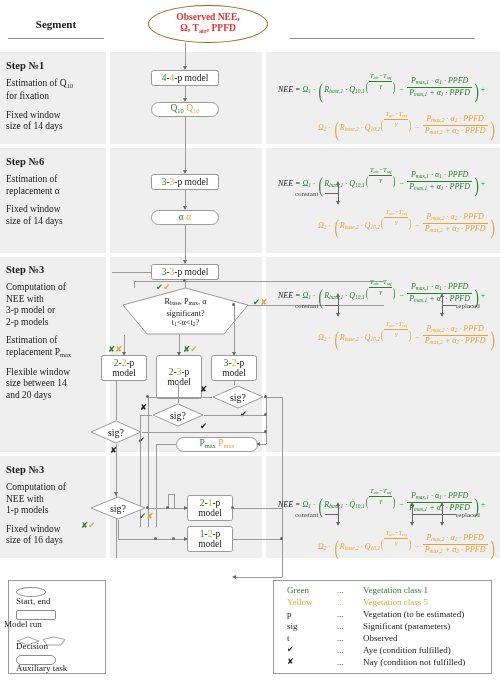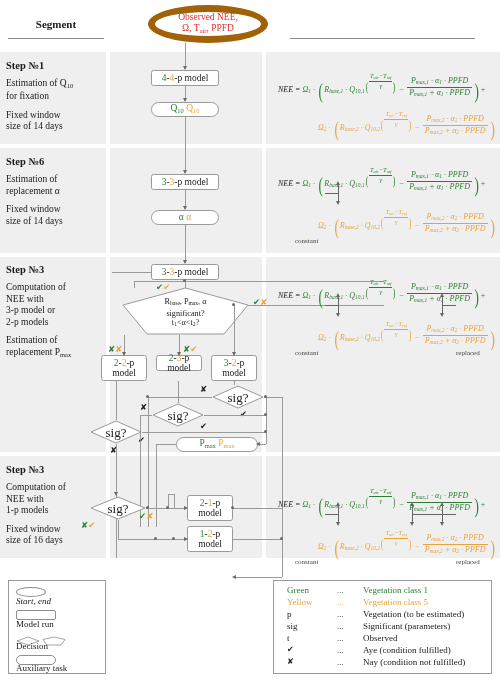--- a/index.html
+++ b/index.html
@@ -17,29 +17,29 @@
   .seg p{margin:0 0 7px 0;font-size:9.5px;line-height:11.5px;}
   sub{font-size:0.68em;vertical-align:-0.25em;}
   sup{font-size:0.68em;vertical-align:0.45em;}
 
   
   .node{position:absolute;box-sizing:border-box;background:#fff;border:1px solid #9a9a9a;
         display:flex;align-items:center;justify-content:center;text-align:center;
         font-size:9.5px;line-height:10.5px;color:#222;}
   .rect{border-radius:2.5px;}
   .stadium{border-radius:999px;}
-  .ellipse{border-radius:50%;border:7px solid #a16207;}
+  .ellipse{border-radius:50%;border:1px solid #a16207;font-weight:bold;}
   .g{color:#2e7d32;}
   .o{color:#e8a33d;}
   .r{color:#e03030;}
 
   
   .dia{position:absolute;display:flex;align-items:center;justify-content:center;}
   .dia .shape{position:absolute;left:0;top:0;width:100%;height:100%;}
-  .dia .lbl{position:relative;font-size:13px;line-height:9px;text-align:right;z-index:2;}
+  .dia .lbl{position:relative;font-size:10px;line-height:9px;text-align:right;z-index:2;}
   .penta{position:absolute;}
   .penta .lbl{position:relative;z-index:2;text-align:center;font-size:8.2px;line-height:9.5px;}
 
   
   .ln{position:absolute;background:#9a9a9a;}
   .lnh{height:1px;}
   .lnv{width:1px;}
   .dot{position:absolute;width:3px;height:3px;background:#6a6a6a;border-radius:50%;}
   .arr{position:absolute;width:0;height:0;}
   .arr-d{border-left:2.5px solid transparent;border-right:2.5px solid transparent;border-top:4px solid #6a6a6a;}
@@ -59,21 +59,21 @@
   .eq .bk{color:#1a1a1a;font-style:italic;}
   .eq2{color:#e8a33d;}
   .frac{display:inline-block;vertical-align:-0.45em;text-align:center;margin:0 1px;}
   .frac .num{display:block;border-bottom:1px solid currentColor;padding:0 2px;line-height:10px;}
   .frac .den{display:block;padding:0 2px;line-height:10px;}
   .sfrac{display:inline-block;vertical-align:0.15em;text-align:center;font-size:6.5px;}
   .sfrac .num{display:block;border-bottom:1px solid currentColor;line-height:7px;padding:0 1px;}
   .sfrac .den{display:block;line-height:7px;padding:0 1px;}
   .paren{display:inline-block;font-size:22px;line-height:0;vertical-align:-0.28em;font-style:normal;font-weight:300;transform:scaleX(.6);}
   .parenS{display:inline-block;font-size:13px;line-height:0;vertical-align:-0.12em;font-style:normal;transform:scaleX(.6);}
-  .ann{position:absolute;font-size:7px;color:#444;font-family:"Liberation Serif",serif;white-space:nowrap;margin-top:47px;}
+  .ann{position:absolute;font-size:7px;color:#444;font-family:"Liberation Serif",serif;white-space:nowrap;}
   .abar{position:absolute;background:#666;}
   .ahead{position:absolute;width:0;height:0;border-left:2px solid transparent;border-right:2px solid transparent;}
 
   
   .lbox{position:absolute;border:1px solid #9a9a9a;background:#fff;box-sizing:border-box;}
   .lrow{position:absolute;font-size:9px;white-space:nowrap;}
   .lsym{position:absolute;}
 </style>
 </head>
 <body>
@@ -105,20 +105,21 @@
   <div class="seg" style="top:156px;">
     <div class="title">Step №6</div>
     <p>Estimation of<br>replacement α</p>
     <p>Fixed window<br>size of 14 days</p>
   </div>
 
   <div class="seg" style="top:264px;">
     <div class="title">Step №3</div>
     <p>Computation of<br>NEE with<br>3-p model or<br>2-p models</p>
     <p>Estimation of<br>replacement P<sub>max</sub></p>
+    <p>Flexible window<br>size between 14<br>and 20 days</p>
   </div>
 
   <div class="seg" style="top:464px;">
     <div class="title">Step №3</div>
     <p>Computation of<br>NEE with<br>1-p models</p>
     <p>Fixed window<br>size of 16 days</p>
   </div>
 
   <div class="ln lnv" style="left:185px;top:43px;height:26px;"></div>
   <div class="arr arr-d" style="left:183px;top:66px;"></div>
@@ -183,21 +184,21 @@
 
   <div class="ln lnh" style="left:248px;top:305px;width:136px;"></div>
   <div class="mk" style="left:253px;top:298px;">
     <span class="tick">✔</span><span class="cross2">✘</span>
   </div>
 
   <div class="node rect" style="left:101px;top:355px;width:46px;height:26px;flex-direction:column;">
     <span><span class="g">2</span>-<span class="o">2</span>-p</span>
     <span>model</span>
   </div>
-  <div class="node rect" style="left:156px;top:355px;width:46px;height:16px;flex-direction:column;">
+  <div class="node rect" style="left:156px;top:355px;width:46px;height:44px;flex-direction:column;">
     <span><span class="g">2</span>-<span class="o">3</span>-p</span>
     <span>model</span>
   </div>
   <div class="node rect" style="left:211px;top:355px;width:46px;height:26px;flex-direction:column;">
     <span><span class="g">3</span>-<span class="o">2</span>-p</span>
     <span>model</span>
   </div>
 
   <div class="ln lnv" style="left:124px;top:335px;height:20px;"></div>
   <div class="arr arr-d" style="left:122px;top:352px;"></div>
@@ -399,23 +400,23 @@
   <div class="ahead" style="left:440px;top:522px;border-top:4px solid #666;"></div>
   <div class="eq eq2" style="left:318px;top:529px;">
     <span>Ω<sub>2</sub> ·</span>
     <span class="paren">(</span><span>R<sub>base,2</sub> · Q<sub>10,2</sub><sup><span class="parenS">(</span><span class="sfrac"><span class="num">T<sub>air</sub>−T<sub>ref</sub></span><span class="den">γ</span></span><span class="parenS">)</span></sup></span>
     <span>−</span>
     <span class="frac"><span class="num">P<sub>max,2</sub> · α<sub>2</sub> · PPFD</span><span class="den">P<sub>max,2</sub> + α<sub>2</sub> · PPFD</span></span><span class="paren">)</span>
   </div>
 
   <div class="lbox" style="left:8px;top:580px;width:98px;height:94px;"></div>
   <div class="lsym" style="left:16px;top:587px;width:28px;height:8px;border:1px solid #8e8e8e;border-radius:50%;background:#fff;"></div>
-  <div class="lrow" style="left:16px;top:596px;font-style:italic;">Start, end</div>
+  <div class="lrow" style="left:16px;top:596px;">Start, end</div>
   <div class="lsym" style="left:16px;top:610px;width:38px;height:8px;border:1px solid #8e8e8e;border-radius:2px;background:#fff;"></div>
-  <div class="lrow" style="left:16px;top:619px;">Model run</div>
+  <div class="lrow" style="left:4px;top:619px;">Model run</div>
   <div class="lsym" style="left:16px;top:632px;">
     <svg width="52" height="10">
       <polygon points="12,1 23,5 12,9 1,5" fill="#fff" stroke="#8e8e8e" stroke-width="0.8"></polygon>
       <polygon points="38,1 49,3.5 45,9 31,9 27,3.5" fill="#fff" stroke="#8e8e8e" stroke-width="0.8"></polygon>
     </svg>
   </div>
   <div class="lrow" style="left:16px;top:641px;">Decision</div>
   <div class="lsym" style="left:16px;top:655px;width:38px;height:8px;border:1px solid #8e8e8e;border-radius:999px;background:#fff;"></div>
   <div class="lrow" style="left:16px;top:663px;">Auxiliary task</div>
 

